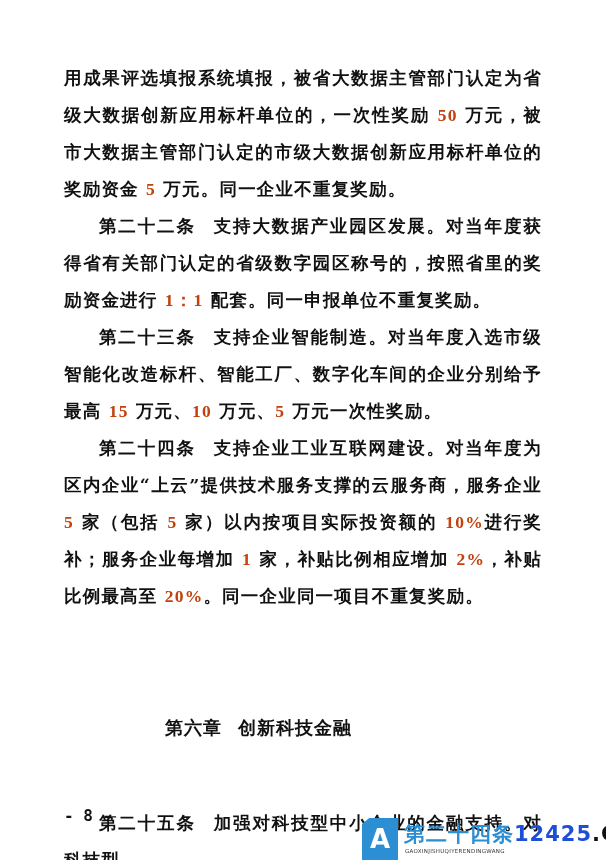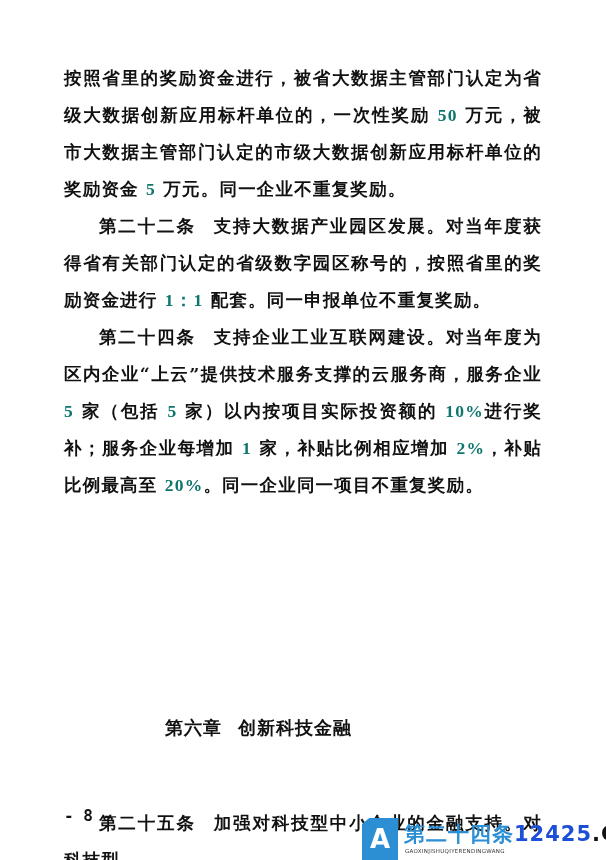--- a/index.html
+++ b/index.html
@@ -4,41 +4,42 @@
 <style>
   html, body { margin: 0; padding: 0; }
   body {
     width: 606px; height: 860px; background: #ffffff; position: relative; overflow: hidden;
     font-family: "DejaVu Serif", "Liberation Serif", serif; color: #111;
   }
   .page { position: absolute; left: 64px; top: 60px; width: 478px; }
   .para { font-size: 17.5px; line-height: 37px; font-weight: bold; text-align: justify; letter-spacing: 1.2px; margin: 0; }
   .para.indent { text-indent: 35px; }
   .art { font-family: "DejaVu Sans", "Liberation Sans", sans-serif; font-weight: bold; margin-right: 18px; }
-  .num { color: #0f766e; font-family: "Liberation Serif", serif; font-weight: bold; }
+  .num { color: #c2410c; font-family: "Liberation Serif", serif; font-weight: bold; }
   .chapter { position: absolute; left: 0; width: 517px; top: 716px; text-align: center;
     font-family: "DejaVu Sans", "Liberation Sans", sans-serif; font-weight: bold; font-size: 18px; letter-spacing: 1px; }
   .chapter span + span { margin-left: 16px; }
   .last { position: absolute; left: 64px; top: 805px; width: 478px; }
   .pagenum { position: absolute; left: 64px; top: 806px; font-family: "DejaVu Sans Mono", monospace; font-weight: bold; font-size: 16px; }
   .wm { position: absolute; left: 362px; top: 818px; width: 244px; height: 42px; }
   .wm-a { position: absolute; left: 0; top: 0; width: 36px; height: 42px; background: #2d8fd3;
     clip-path: polygon(20% 0, 100% 0, 100% 100%, 0 100%, 0 14%); color: #fff; font-family: "DejaVu Sans", sans-serif;
     font-weight: bold; font-size: 26px; text-align: center; line-height: 42px; }
   .wm-title { position: absolute; left: 42px; top: 2px; font-family: "DejaVu Sans", sans-serif; font-weight: bold; font-size: 21px; color: #2d8fd3; letter-spacing: 1px; white-space: nowrap; }
   .wm-title .org { color: #1d4ed8; }
   .wm-title .cn { color: #111; }
   .wm-sub { position: absolute; left: 43px; top: 30px; font-family: "DejaVu Sans", sans-serif; font-size: 5.5px; color: #333; letter-spacing: 0.3px; }
 </style>
 </head>
 <body>
 
 <div class="page" id="body">
-    <p class="para"><span>按照省里的奖励资金进行，被省大数据主管部门认定为省级大数据创新应用标杆单位的，一次性奖励 </span><span class="num">50</span><span> 万元，被市大数据主管部门认定的市级大数据创新应用标杆单位的奖励资金 </span><span class="num">5</span><span> 万元。同一企业不重复奖励。</span></p>
+    <p class="para"><span>用成果评选填报系统填报，被省大数据主管部门认定为省级大数据创新应用标杆单位的，一次性奖励 </span><span class="num">50</span><span> 万元，被市大数据主管部门认定的市级大数据创新应用标杆单位的奖励资金 </span><span class="num">5</span><span> 万元。同一企业不重复奖励。</span></p>
     <p class="para indent"><span class="art">第二十二条</span><span>支持大数据产业园区发展。对当年度获得省有关部门认定的省级数字园区称号的，按照省里的奖励资金进行 </span><span class="num">1：1</span><span> 配套。同一申报单位不重复奖励。</span></p>
+    <p class="para indent"><span class="art">第二十三条</span><span>支持企业智能制造。对当年度入选市级智能化改造标杆、智能工厂、数字化车间的企业分别给予最高 </span><span class="num">15</span><span> 万元、</span><span class="num">10</span><span> 万元、</span><span class="num">5</span><span> 万元一次性奖励。</span></p>
     <p class="para indent"><span class="art">第二十四条</span><span>支持企业工业互联网建设。对当年度为区内企业“上云”提供技术服务支撑的云服务商，服务企业 </span><span class="num">5</span><span> 家（包括 </span><span class="num">5</span><span> 家）以内按项目实际投资额的 </span><span class="num">10%</span><span>进行奖补；服务企业每增加 </span><span class="num">1</span><span> 家，补贴比例相应增加 </span><span class="num">2%</span><span>，补贴比例最高至 </span><span class="num">20%</span><span>。同一企业同一项目不重复奖励。</span></p>
   </div>
 
 <div class="chapter">
   <span>第六章</span><span>创新科技金融</span>
 </div>
 
 <div class="last">
   <p class="para indent"><span class="art">第二十五条</span><span>加强对科技型中小企业的金融支持。对科技型</span></p>
 </div>

